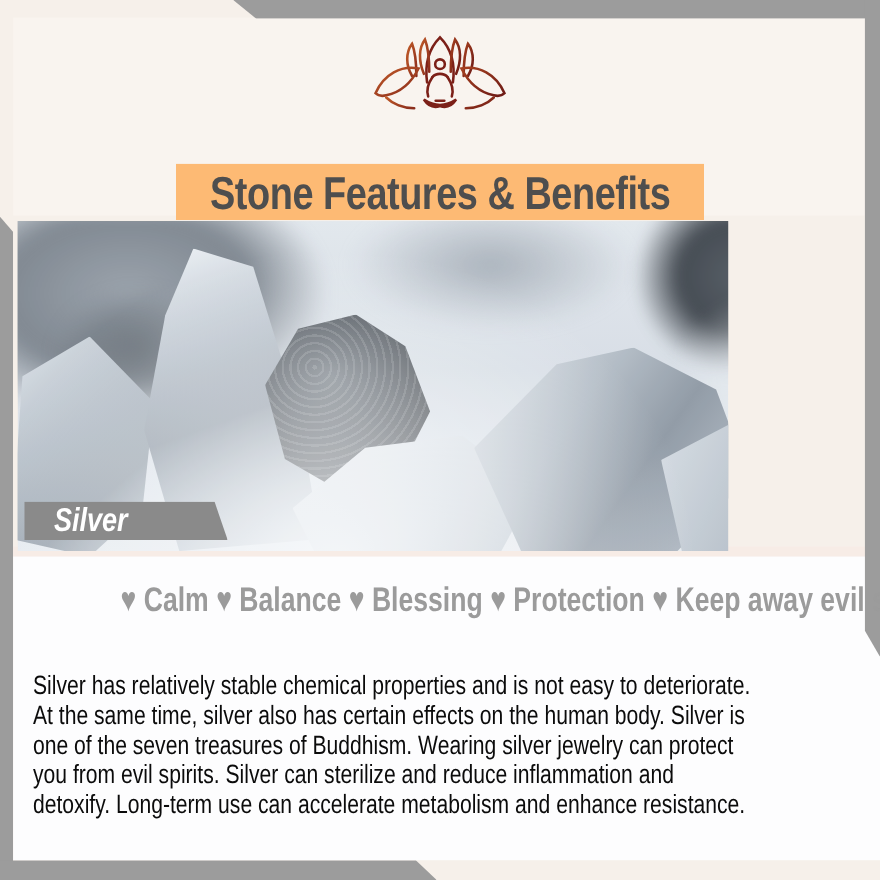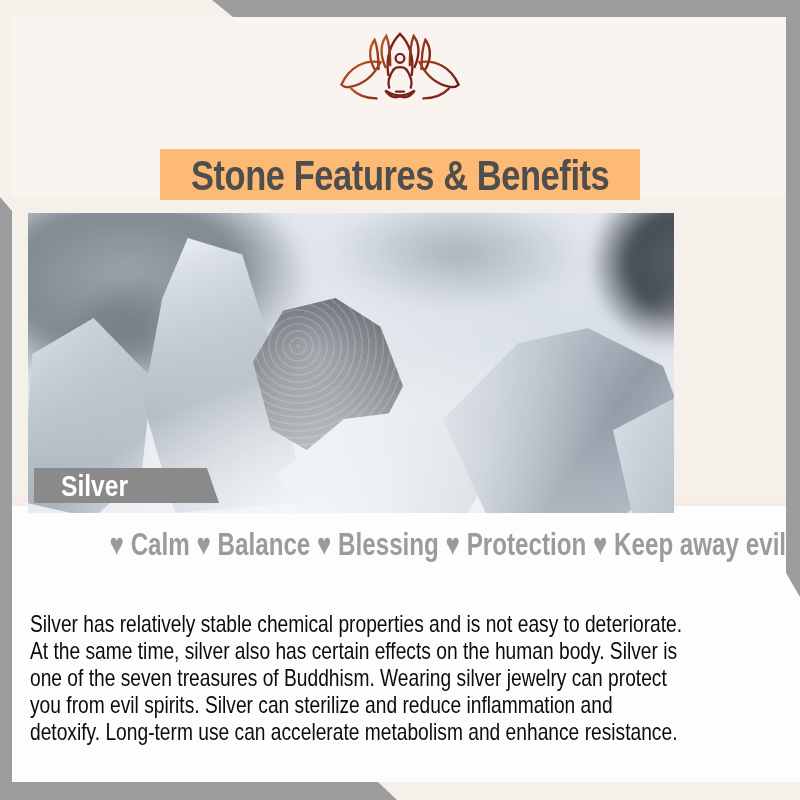--- a/index.html
+++ b/index.html
@@ -21,21 +21,21 @@
   .left-strip{left:0;top:197px;width:12px;height:603px;clip-path:polygon(0 0,100% 14px,100% 100%,0 100%);}
   .bottom-band{left:0;top:782px;width:397px;height:18px;clip-path:polygon(0 0,378px 0,100% 100%,0 100%);}
   
   .logo{position:absolute;left:330px;top:30px;width:140px;height:86px;z-index:4;}
   .brand{position:absolute;left:0;top:114px;width:800px;text-align:center;z-index:4;
     font-family:"Liberation Serif","DejaVu Serif",serif;font-size:17px;font-weight:600;
     letter-spacing:4px;color:#3a3335;}
   .section-title{white-space:nowrap;font-size:42px;font-weight:bold;color:#4e4e4e;
     transform:scaleX(.82);letter-spacing:-.5px;}
   
-  .photo{position:absolute;left:12px;top:197px;width:646px;height:300px;overflow:hidden;z-index:2;margin:16px;}
+  .photo{position:absolute;left:12px;top:197px;width:646px;height:300px;overflow:hidden;z-index:2;margin:4px;font-style:italic;}
   .photo div{position:absolute;}
   .ph-bg{inset:0;background:linear-gradient(180deg,#e8ecf0 0%,#dde2e8 45%,#eef1f4 100%);}
   .blob-tl{left:-20px;top:-10px;width:300px;height:190px;filter:blur(7px);
     background:radial-gradient(ellipse at 40% 40%,#9aa1a9 0%,#7b828a 45%,transparent 72%);}
   .blob-tl2{left:30px;top:60px;width:160px;height:120px;filter:blur(8px);
     background:radial-gradient(ellipse at 50% 50%,#5d646b 0%,transparent 68%);}
   .blob-top-mid{left:300px;top:-20px;width:260px;height:120px;filter:blur(8px);
     background:radial-gradient(ellipse at 50% 50%,#aab1b9 0%,transparent 70%);}
   .blob-tr-dark{left:560px;top:-10px;width:190px;height:150px;filter:blur(6px);
     background:radial-gradient(ellipse at 50% 40%,#4e545b 0%,#3a3f45 40%,transparent 70%);}

